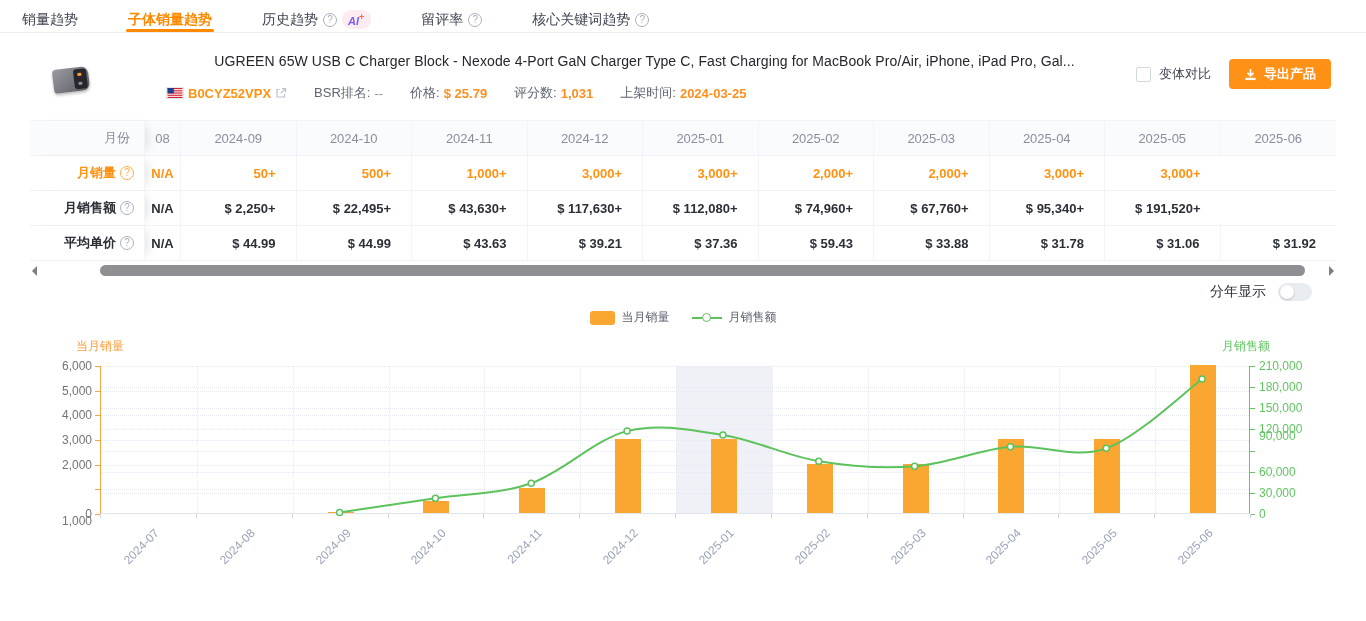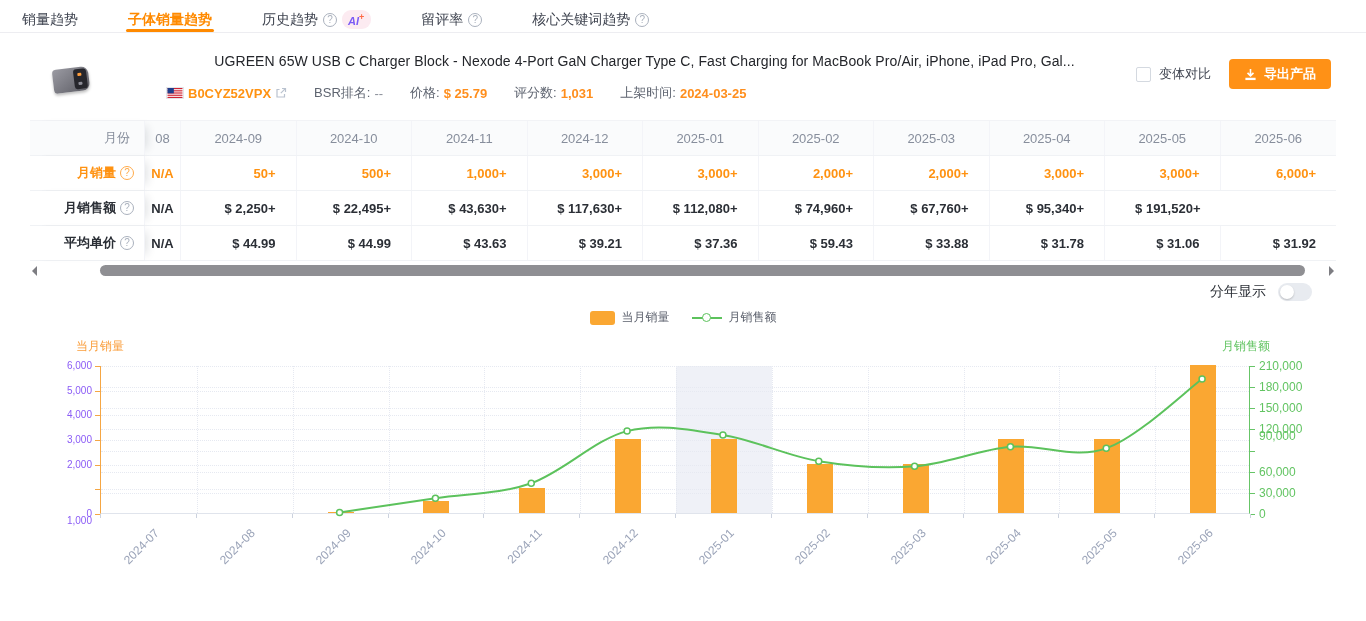--- a/index.html
+++ b/index.html
@@ -98,22 +98,22 @@
   
   .chart { position:relative; height:252px; margin-top:10px; }
   .ax-label-left { position:absolute; left:76px; top:2px; font-size:12px; color:#fa9e3c; }
   .ax-label-right { position:absolute; right:96px; top:2px; font-size:12px; color:#62c462; }
   .plot { position:absolute; left:100px; top:30px; width:1150px; height:148px;
     border-left:1px solid #f5a643; border-right:1px solid #67c567; border-bottom:1px solid #e0e4ec; }
   .hgrid { position:absolute; left:0; right:0; height:0; border-top:1px dotted #e6e9f1; }
   .vgrid { position:absolute; top:0; bottom:0; width:0; border-left:1px dotted #e6e9f1; }
   .band { position:absolute; top:0; bottom:0; background:#eff1f7; }
   .bar { position:absolute; background:#faa732; cursor:pointer; }
-  .ytick-l { position:absolute; left:0; width:92px; text-align:right; font-size:10px;
-    color:#8b5cf6; line-height:12px; }
+  .ytick-l { position:absolute; left:0; width:92px; text-align:right; font-size:12px;
+    color:#737373; line-height:12px; }
   .ytick-r { position:absolute; left:1259px; font-size:12px; color:#62c462; line-height:12px; }
   .tickmark { position:absolute; background:#f5a643; }
   .tickmark.g { background:#67c567; }
   .tickmark.x { background:#ccd2de; }
   .xlabel { position:absolute; width:78px; text-align:right; font-size:12px; color:#9aa3b8;
     transform:rotate(-45deg); transform-origin:100% 0%; white-space:nowrap; }
   svg.lineplot { position:absolute; left:100px; top:30px; overflow:visible; }
 </style>
 </head>
 <body>
@@ -223,21 +223,20 @@
       <div class="cell partial">N/A</div>
       <div class="cell">50+</div>
       <div class="cell">500+</div>
       <div class="cell">1,000+</div>
       <div class="cell">3,000+</div>
       <div class="cell">3,000+</div>
       <div class="cell">2,000+</div>
       <div class="cell">2,000+</div>
       <div class="cell">3,000+</div>
       <div class="cell">3,000+</div>
-      <div class="cell">6,000+</div>
     </div>
     <div class="trow">
       <div class="cell sticky">
         <span>月销售额</span>
         <span class="q">?</span>
       </div>
       <div class="cell partial">N/A</div>
       <div class="cell">$ 2,250+</div>
       <div class="cell">$ 22,495+</div>
       <div class="cell">$ 43,630+</div>

